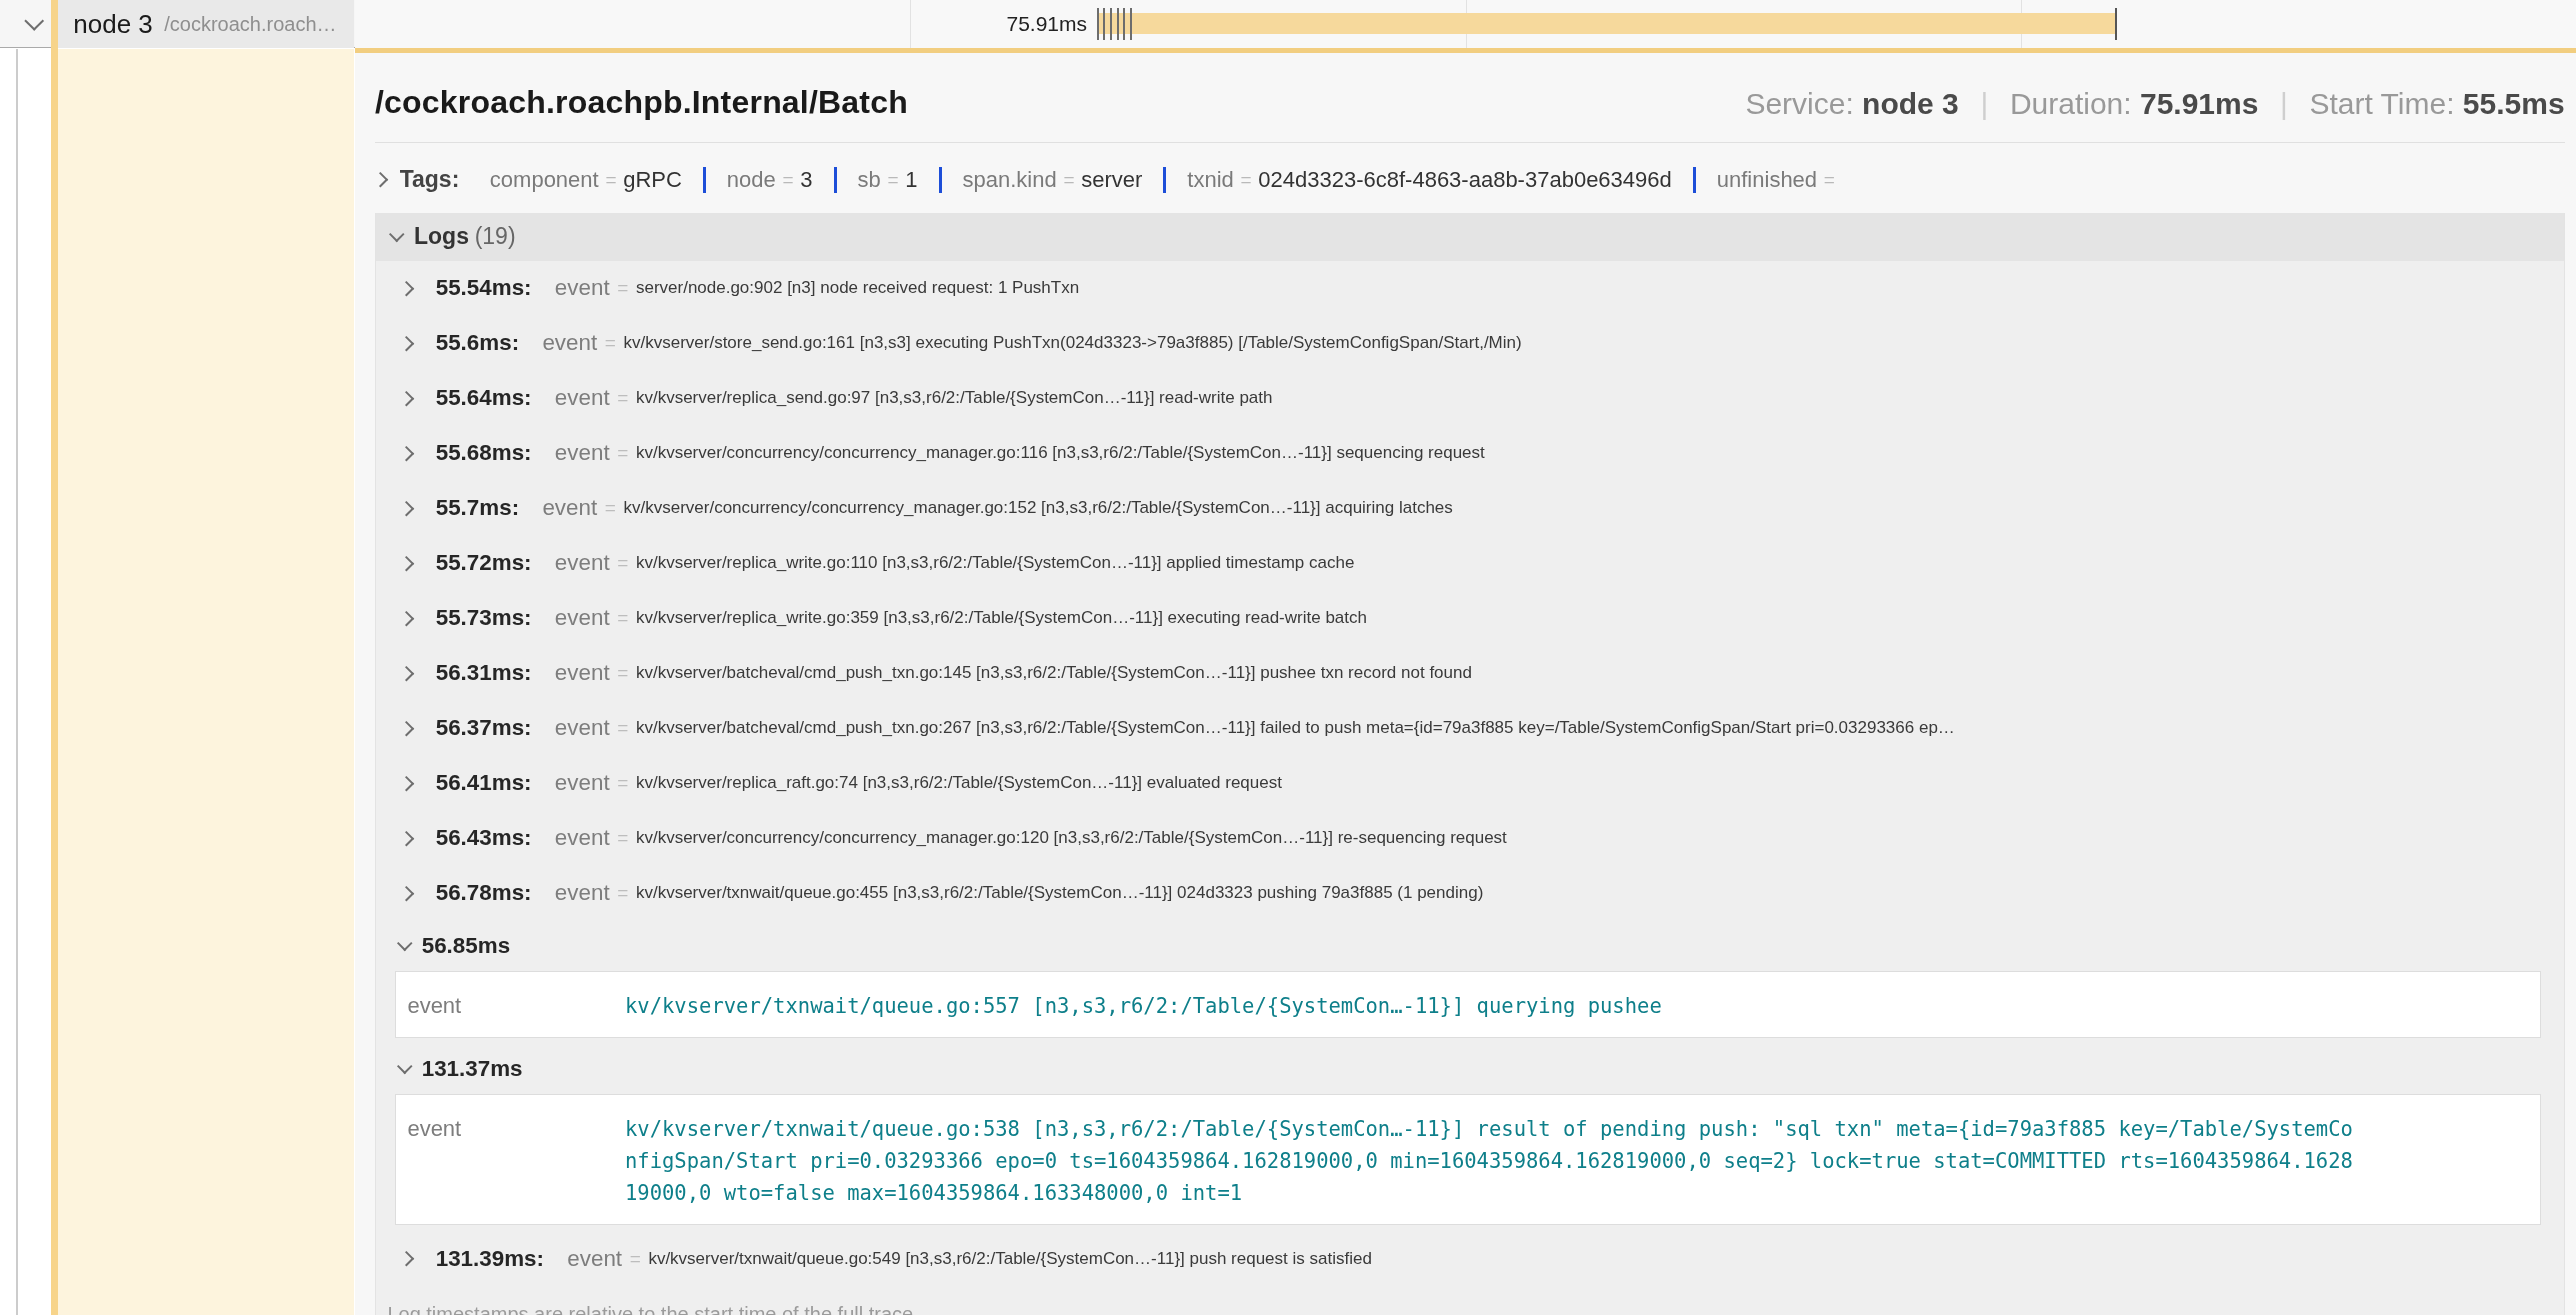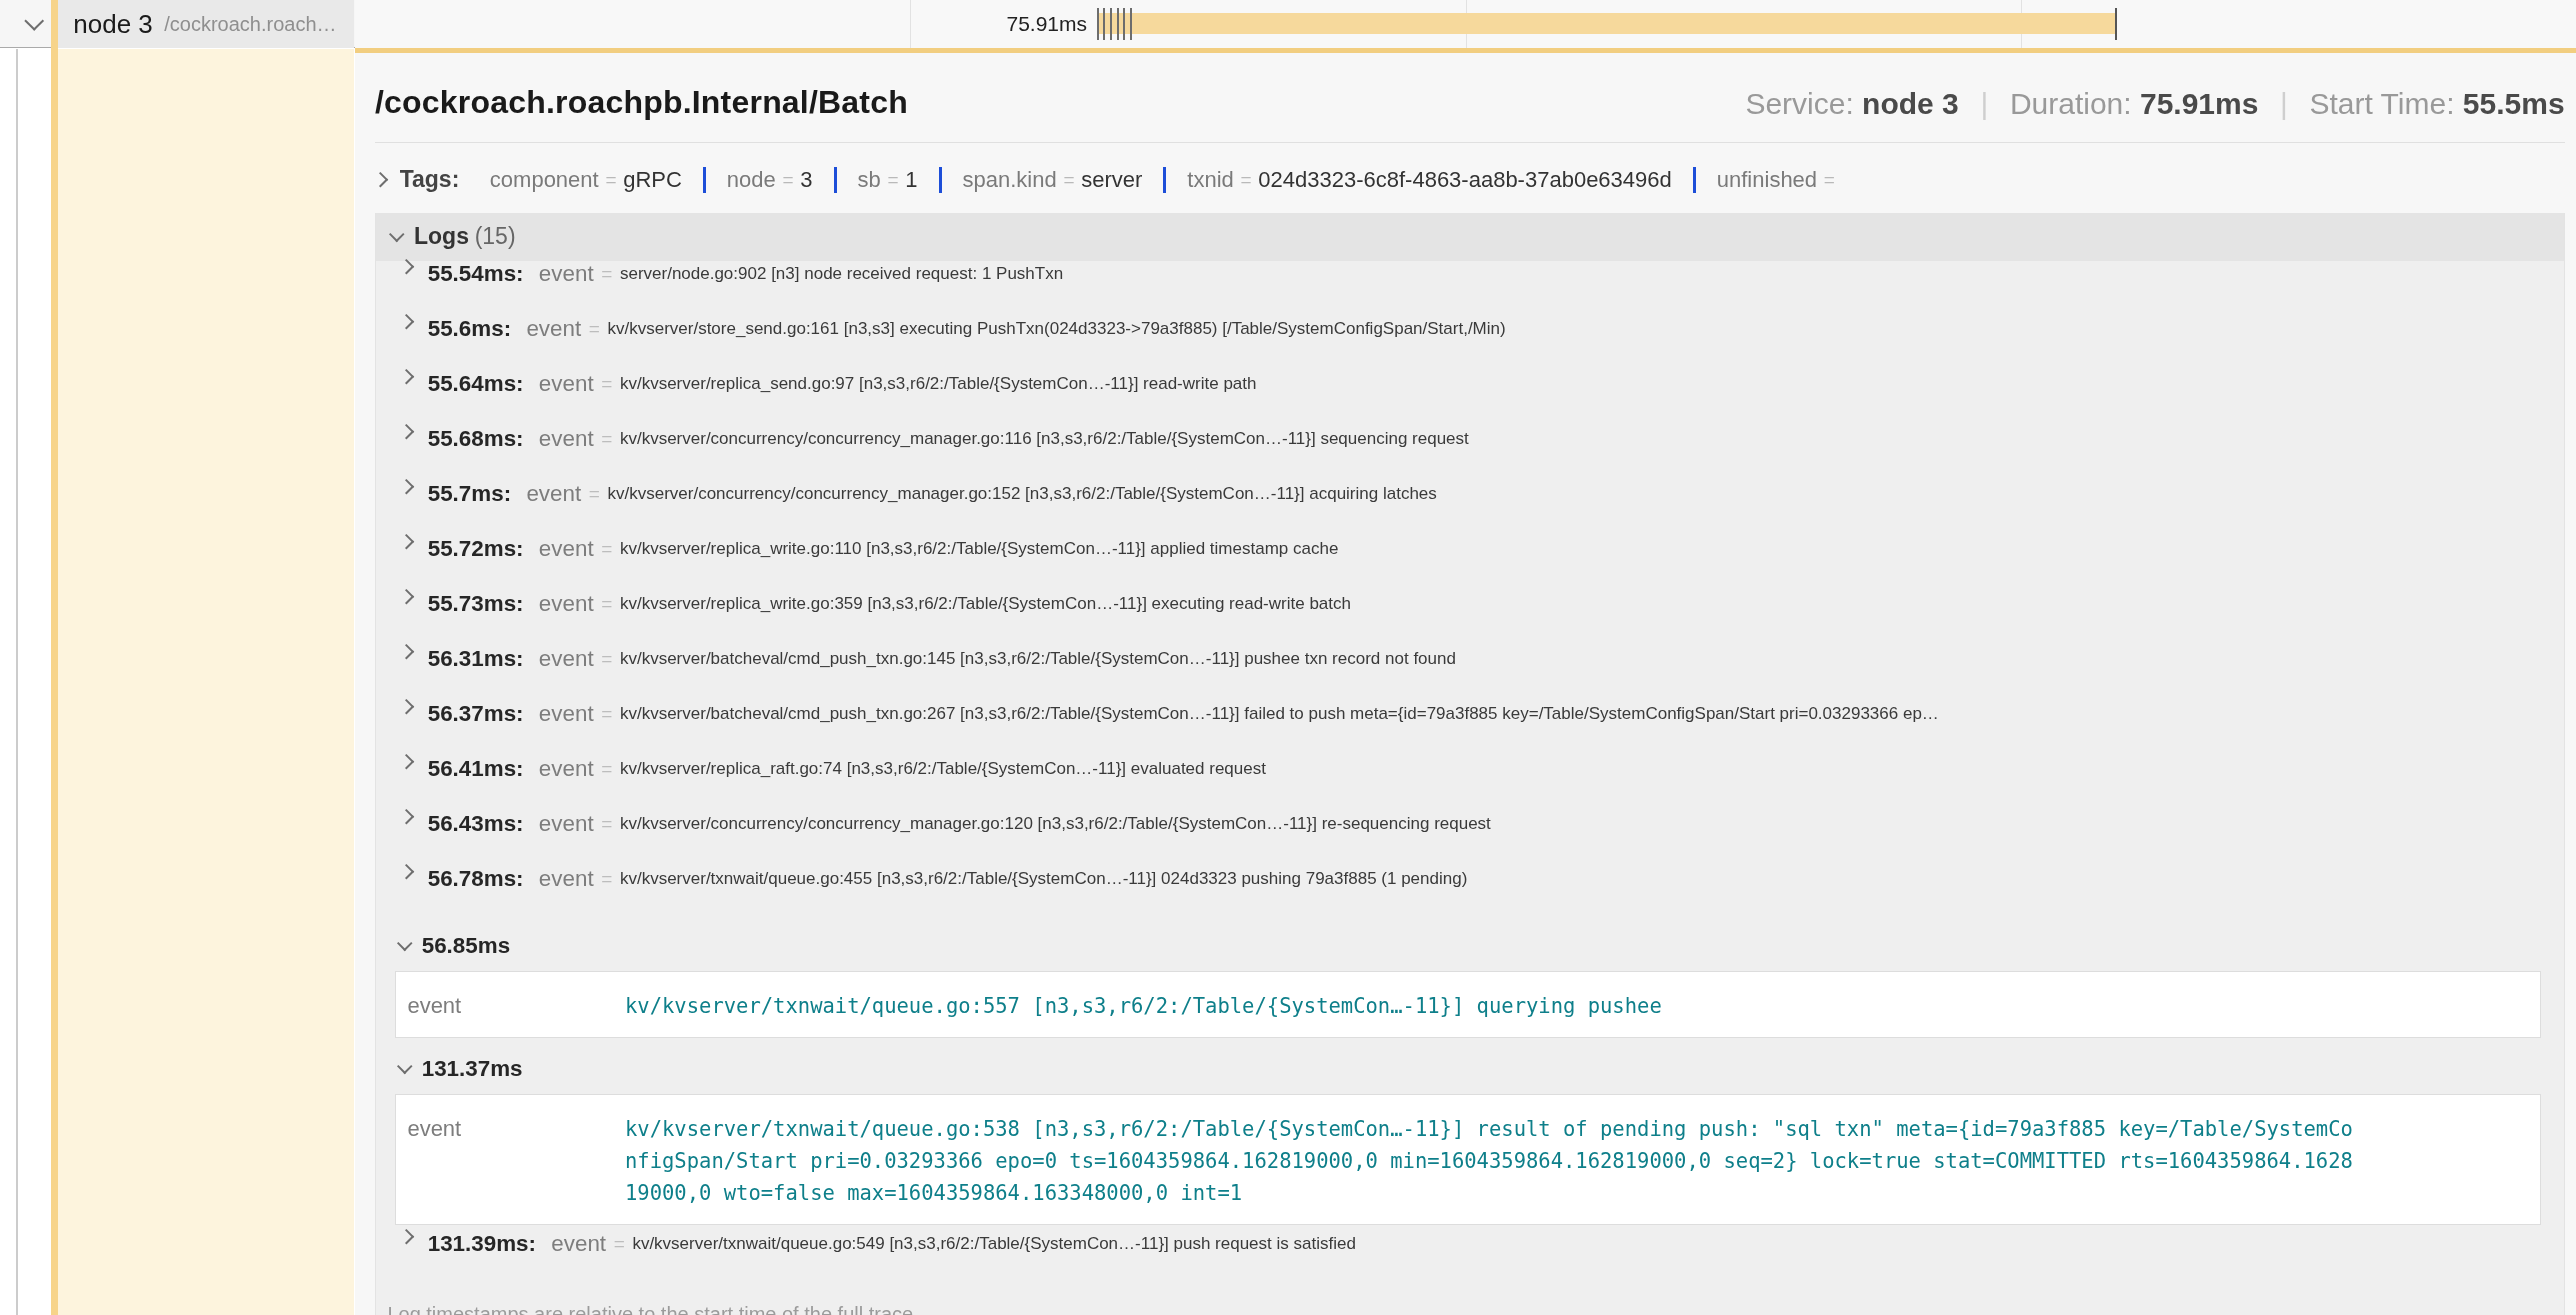--- a/index.html
+++ b/index.html
@@ -49,21 +49,21 @@
   .chev.right { transform:rotate(-45deg); }
   .chev.down  { transform:rotate(45deg) translateY(-2.9px); }
   .chev.big { width:14.3px; height:14.3px; border-width:2.4px; }
 
   
   .logs-block { margin-top:13.3px; background:#efefef; border:1px solid #e3e3e3; border-top:none; }
   .logs-header { height:48px; background:#e4e4e4; display:flex; align-items:center; padding-left:13.3px; gap:13.3px; cursor:pointer; }
   .logs-title { font-size:23px; font-weight:700; color:#333; }
   .logs-count { font-size:23px; color:#666; font-weight:400; }
 
-  .log-row { height:55px; display:flex; align-items:flex-start; padding-left:25px; gap:0; cursor:pointer; }
+  .log-row { height:55px; display:flex; align-items:center; padding-left:25px; gap:8px; cursor:pointer; }
   .log-row .chev { margin-right:15.3px; }
   .log-time { font-size:22.4px; font-weight:700; color:#262626; margin-right:15.3px; white-space:nowrap; }
   .log-kv { display:flex; align-items:center; min-width:0; overflow:hidden; white-space:nowrap; }
   .log-key { font-size:22.4px; color:#7d7d7d; }
   .log-eq { font-size:19px; color:#bdbdbd; margin:0 7.6px; }
   .log-val { font-size:17px; color:#3a3a3a; overflow:hidden; white-space:nowrap; }
 
   .log-exp-header { height:50px; display:flex; align-items:center; padding-left:21px; gap:13.3px; cursor:pointer; }
   .log-exp-time { font-size:22.4px; font-weight:700; color:#262626; }
   .event-box { margin:0 23px 5.7px 19px; background:#ffffff; border:1px solid #dddddd; display:flex; padding:15.3px 0; }
@@ -155,21 +155,21 @@
           <span class="tag-eq">=</span>
           <span class="tag-val"></span>
         </span>
     </div>
   </div>
 
   <div class="logs-block">
     <div class="logs-header">
       <span class="chev down"></span>
       <span class="logs-title">Logs</span>
-      <span class="logs-count" style="margin-left:-7.6px">(15)</span>
+      <span class="logs-count" style="margin-left:-7.6px">(19)</span>
     </div>
 
     <div class="log-row">
       <span class="chev right"></span>
       <span class="log-time">55.54ms:</span>
       <span class="log-kv">
           <span class="log-key">event</span>
           <span class="log-eq">=</span>
           <span class="log-val">server/node.go:902 [n3] node received request: 1 PushTxn</span>
         </span>

